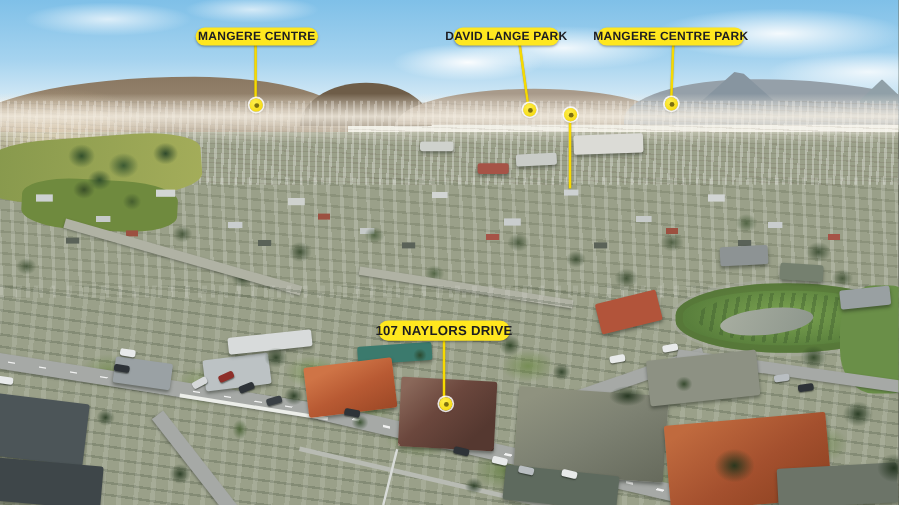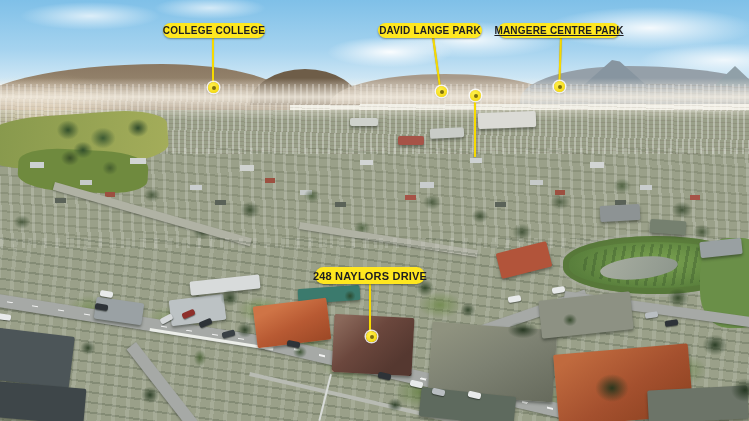--- a/index.html
+++ b/index.html
@@ -216,24 +216,24 @@
     white-space:nowrap;box-shadow:0 1px 2px rgba(0,0,0,.35);}
   .leader{z-index:19;width:2px;background:#f7da00;box-shadow:0 0 1px rgba(120,100,0,.6);transform-origin:top left;}
   .dot{z-index:20;width:11px;height:11px;border-radius:50%;
     background:radial-gradient(circle at 40% 35%,#ffef4d,#f2d400);
     box-shadow:0 0 0 1.5px rgba(255,255,255,.85), 0 1px 2px rgba(0,0,0,.45);}
   .dot::after{content:"";position:absolute;left:3.5px;top:3.5px;width:4px;height:4px;border-radius:50%;
     background:#7c6f10;}
   .p1{left:163px;top:23px;width:102px;height:15px;}
   .l1{left:212px;top:37px;height:45px;}
   .d1{left:208px;top:82px;}
-  .p2{left:378px;top:23px;width:104px;height:15px;}
+  .p2{left:378px;top:23px;width:88px;height:15px;}
   .l2{left:432px;top:37px;height:55px;transform:rotate(-8deg);}
   .d2{left:436px;top:86px;}
-  .p3{left:498px;top:23px;width:122px;height:15px;text-decoration:underline;}
+  .p3{left:498px;top:23px;width:122px;height:15px;}
   .l3{left:560px;top:37px;height:49px;transform:rotate(2deg);}
   .d3{left:554px;top:81px;}
   .p4{left:399px;top:157px;width:149px;height:15px;font-size:10.5px;}
   .l4{left:474px;top:100px;height:57px;}
   .d4{left:470px;top:90px;}
   .p5{left:315px;top:267px;width:110px;height:17px;font-size:11px;border-radius:10px;}
   .l5{left:369px;top:284px;height:52px;}
   .d5{left:366px;top:331px;}
 </style>
 </head>
@@ -310,32 +310,32 @@
   <div class="car c8"></div>
   <div class="car c9"></div>
   <div class="car c10"></div>
   <div class="car c11"></div>
   <div class="car c12"></div>
   <div class="car c13"></div>
   <div class="car c14"></div>
   <div class="car c15"></div>
   <div class="car c16"></div>
 
-  <div class="pill p1">COLLEGE COLLEGE</div>
+  <div class="pill p1">MANGERE CENTRE</div>
   <div class="leader l1"></div>
   <div class="dot d1"></div>
 
   <div class="pill p2">DAVID LANGE PARK</div>
   <div class="leader l2"></div>
   <div class="dot d2"></div>
 
   <div class="pill p3">MANGERE CENTRE PARK</div>
   <div class="leader l3"></div>
   <div class="dot d3"></div>
 
   <div class="leader l4"></div>
   <div class="dot d4"></div>
 
-  <div class="pill p5">248 NAYLORS DRIVE</div>
+  <div class="pill p5">107 NAYLORS DRIVE</div>
   <div class="leader l5"></div>
   <div class="dot d5"></div>
 
 </div>
 
 </body></html>

